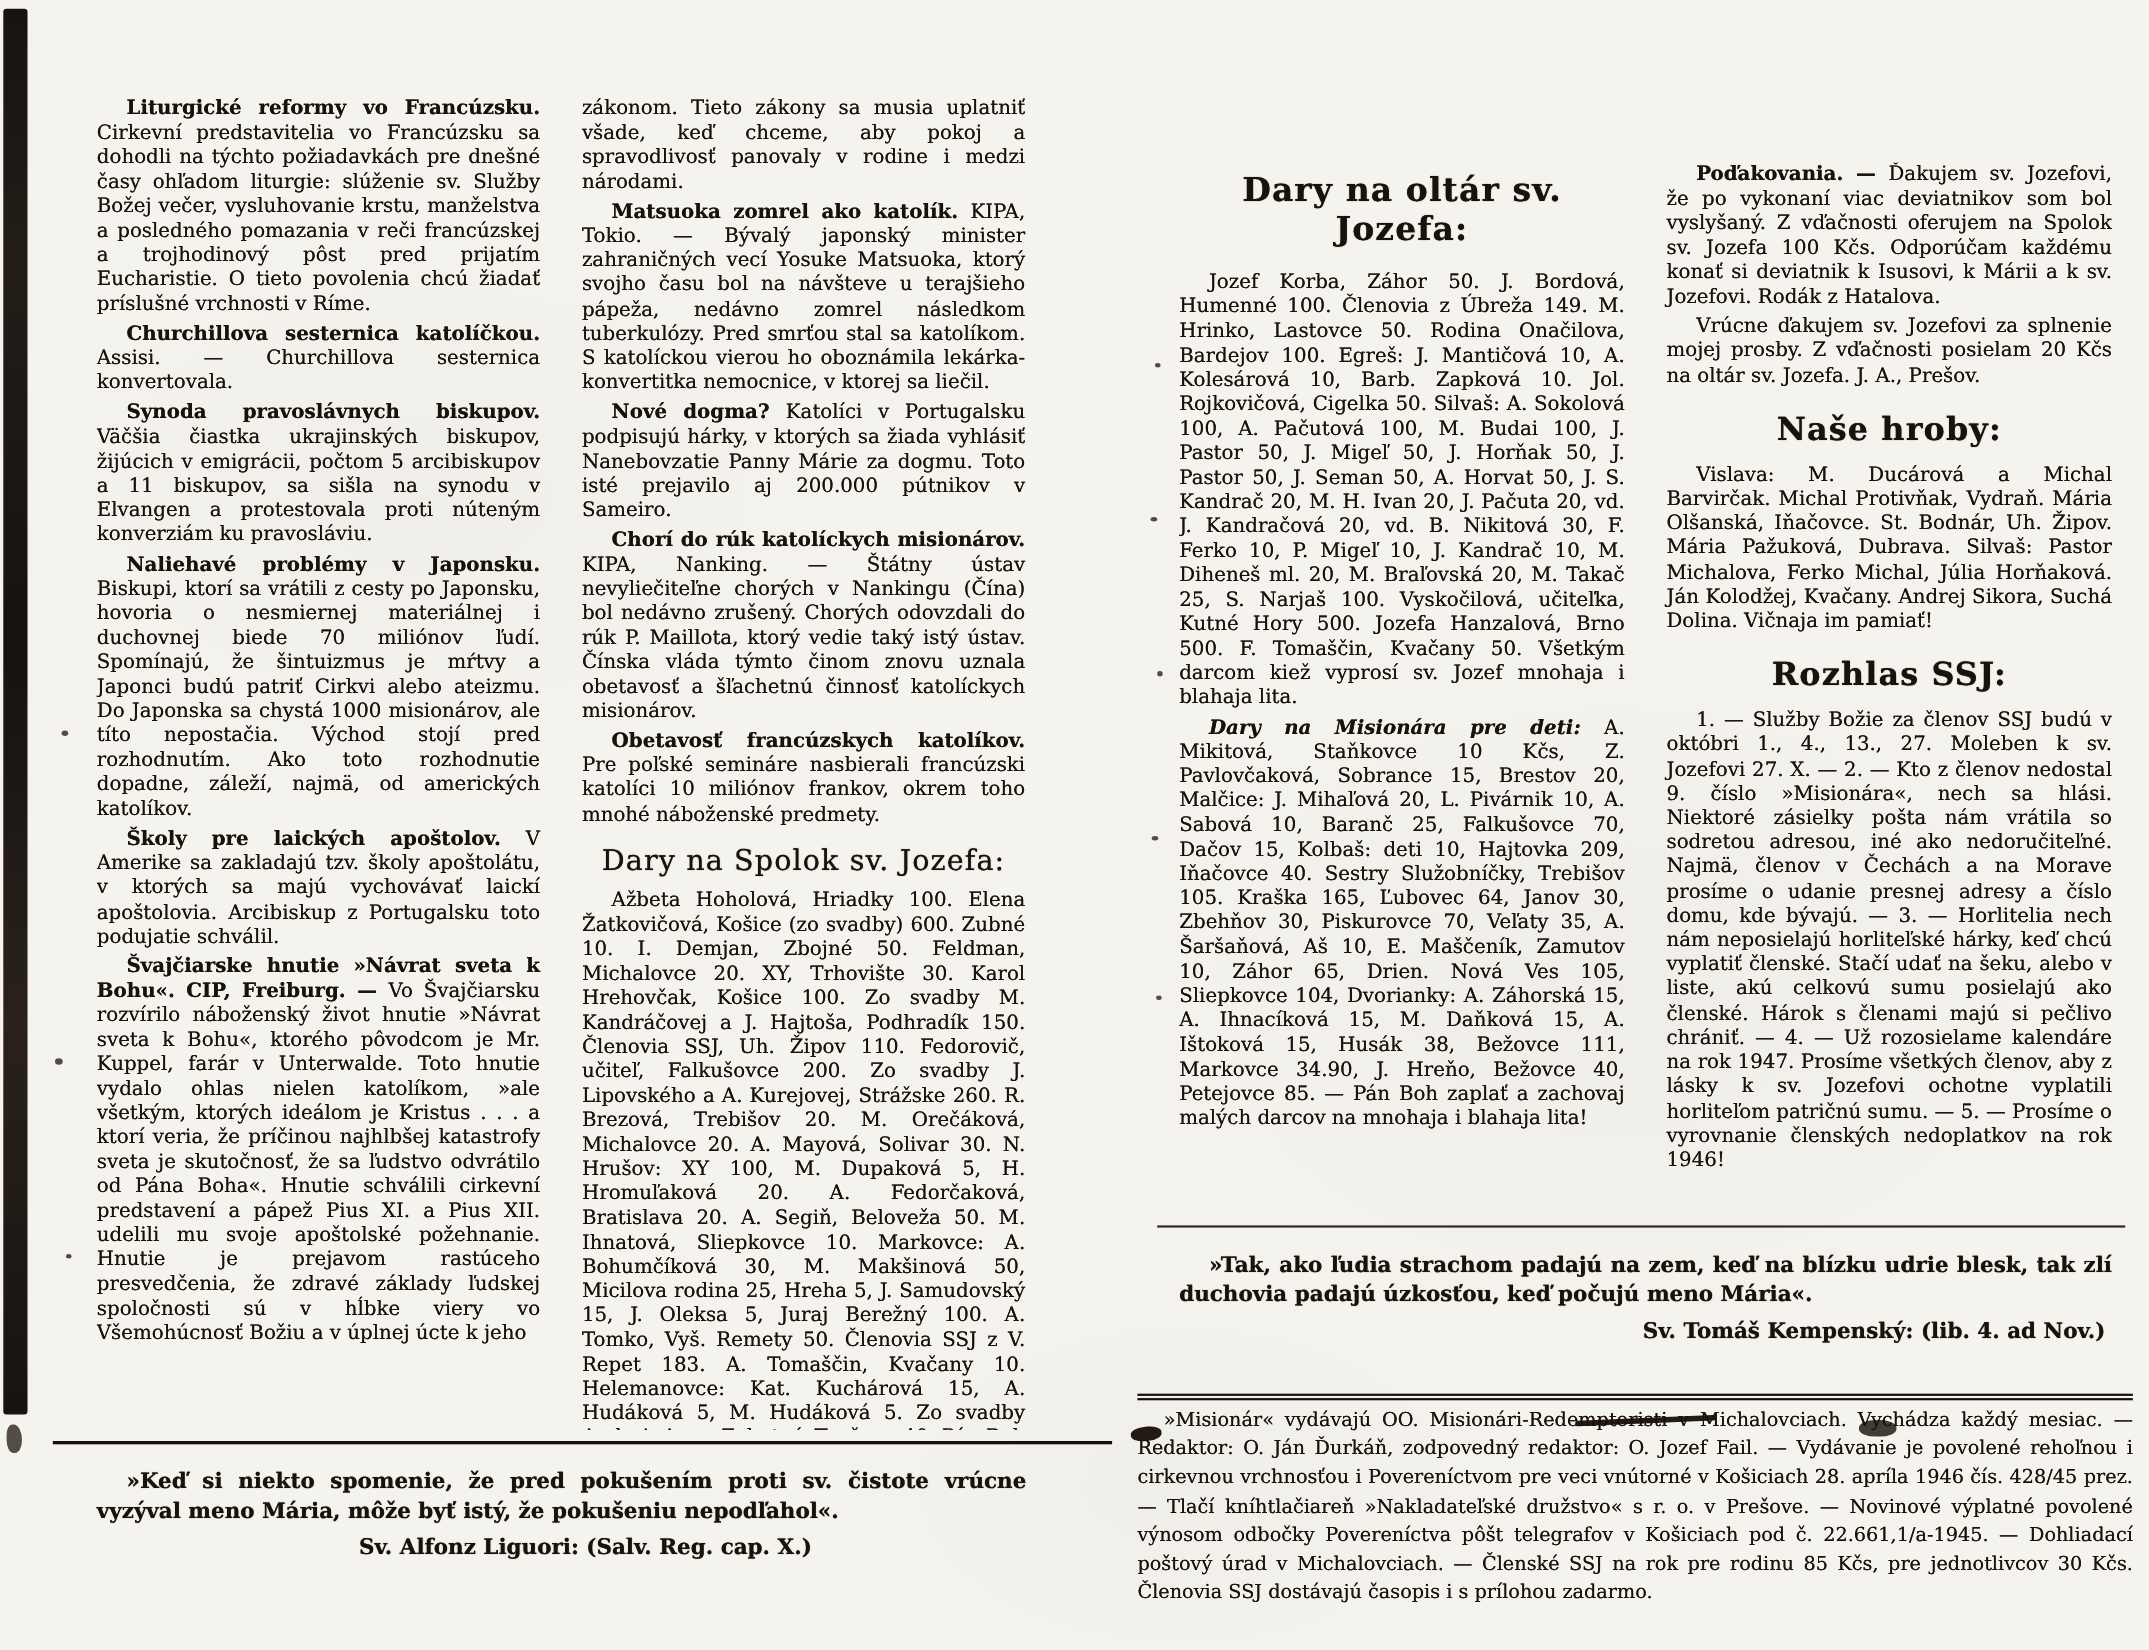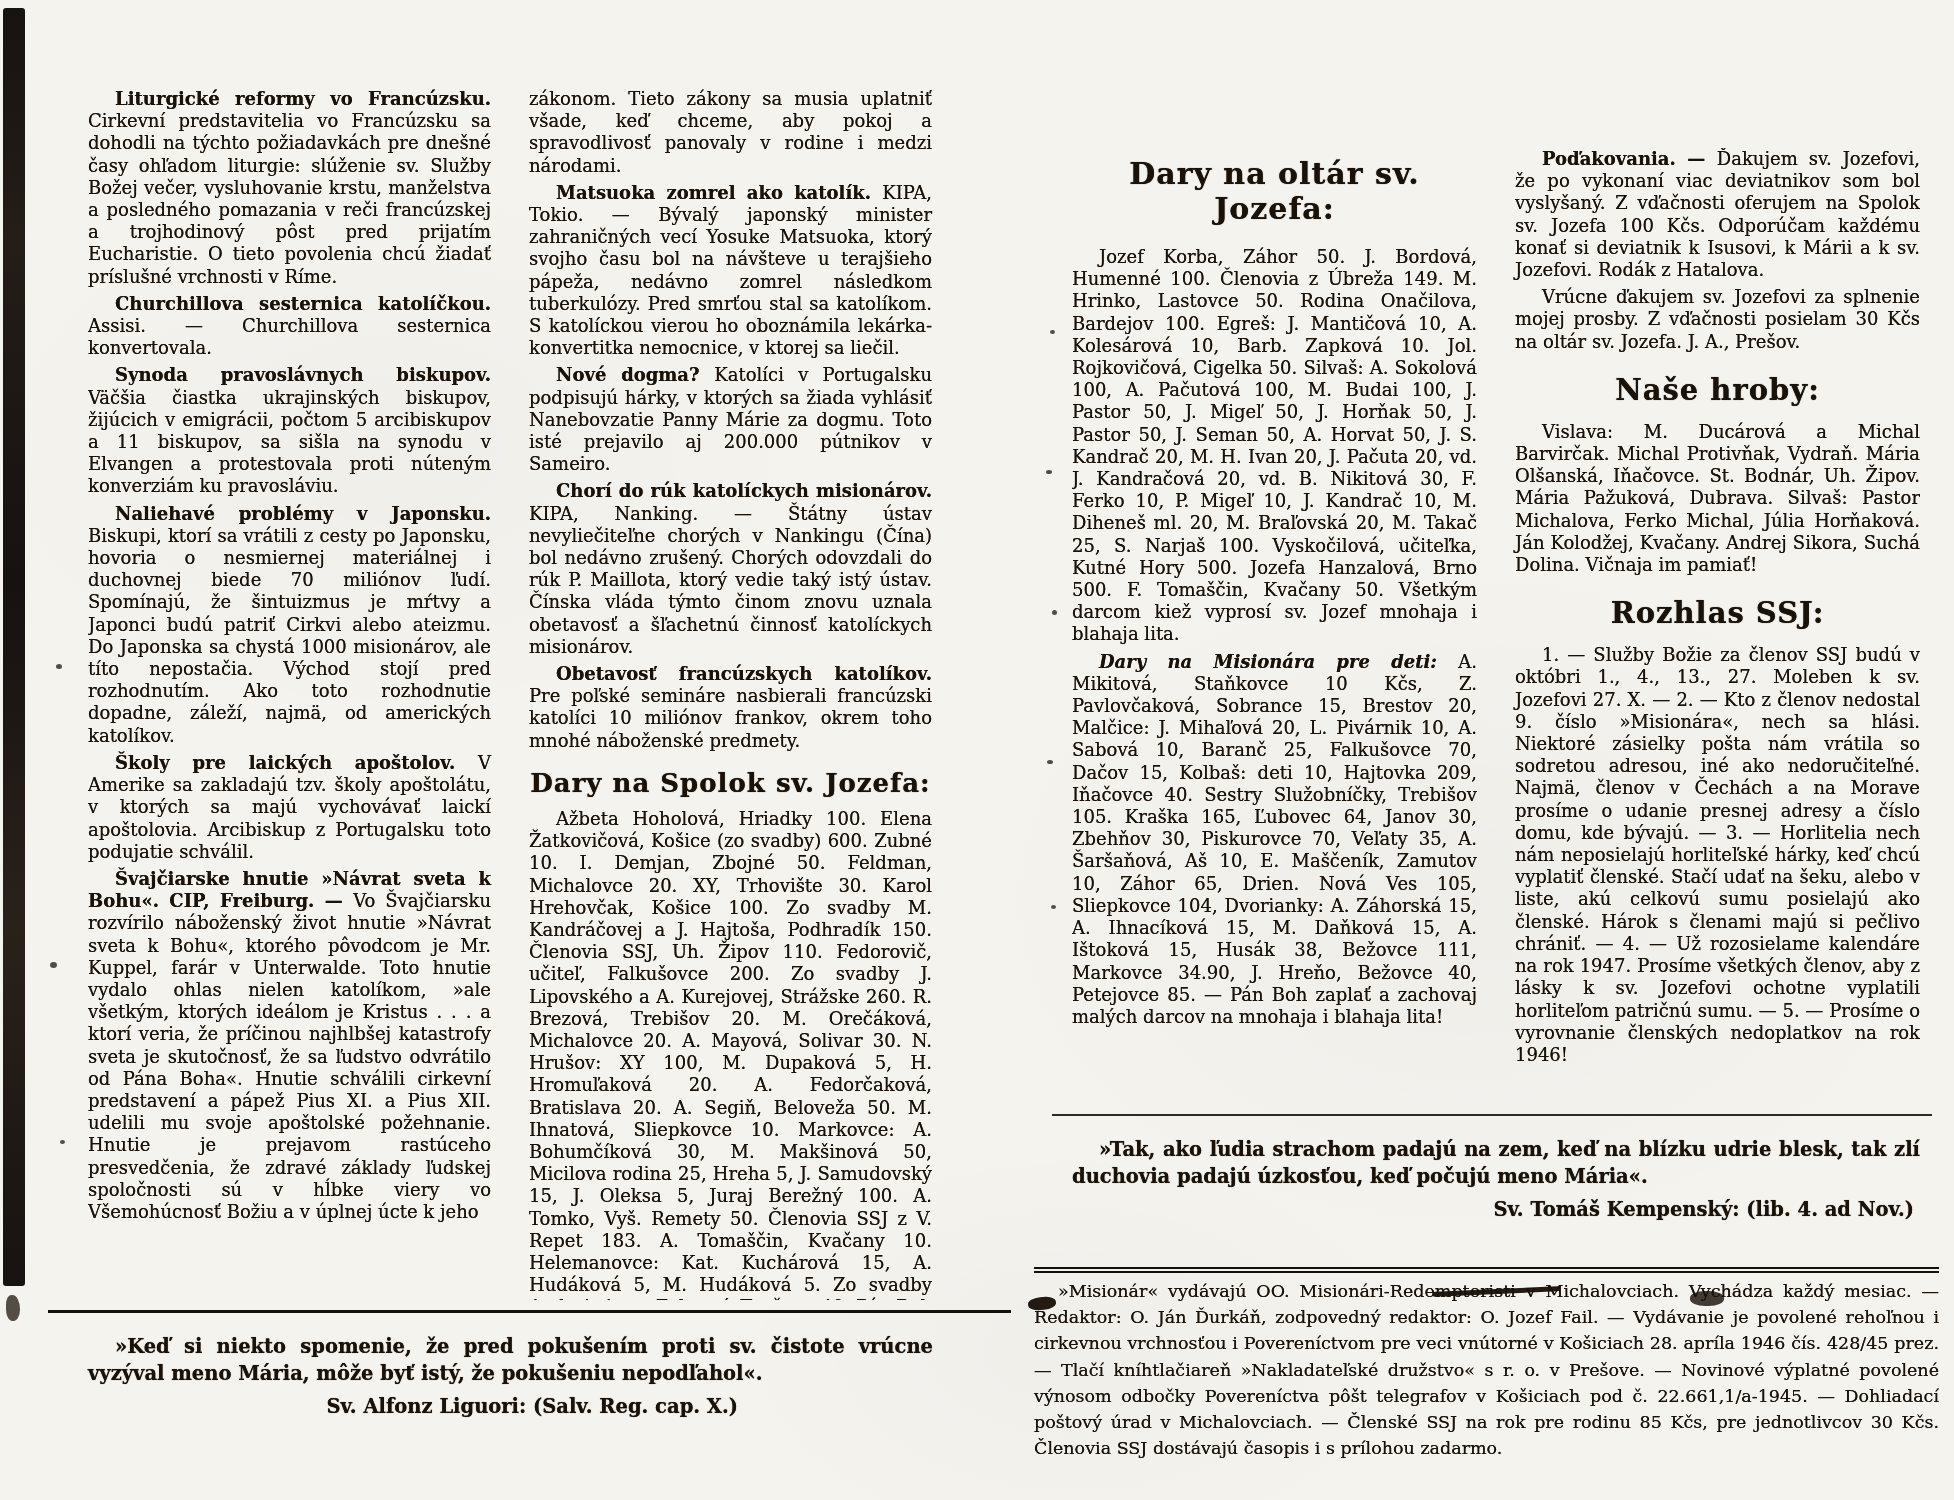--- a/index.html
+++ b/index.html
@@ -33,21 +33,21 @@
     text-shadow:0 0 0.6px rgba(24,18,9,0.85);
   }
   .cont{text-indent:0;}
   .lead{font-weight:bold;}
   .lead::after{content:" ";}
   .lead-italic{font-weight:bold;font-style:italic;}
   .lead-italic::after{content:" ";}
 
   .h-small{
     margin:16px 0 10px;text-align:center;
-    font-size:26px;font-weight:bold;letter-spacing:1px;
+    font-size:26px;font-weight:normal;letter-spacing:1px;
     text-shadow:0 0 0.8px rgba(24,18,9,0.9);
   }
   .h-big{
     margin:6px 0 18px;text-align:center;
     font-size:30px;font-weight:bold;letter-spacing:1px;
     text-shadow:0 0 0.8px rgba(24,18,9,0.9);
   }
   .h-mid{
     margin:20px 0 14px;text-align:center;
     font-size:29px;font-weight:bold;letter-spacing:1px;
@@ -153,21 +153,21 @@
   <div class="cols">
 
     <div class="col">
       <h2 class="h-big">Dary na oltár sv. Jozefa:</h2>
       <p class="para"><span>Jozef Korba, Záhor 50. J. Bordová, Humenné 100. Členovia z Úbreža 149. M. Hrinko, Lastovce 50. Rodina Onačilova, Bardejov 100. Egreš: J. Mantičová 10, A. Kolesárová 10, Barb. Zapková 10. Jol. Rojkovičová, Cigelka 50. Silvaš: A. Sokolová 100, A. Pačutová 100, M. Budai 100, J. Pastor 50, J. Migeľ 50, J. Horňak 50, J. Pastor 50, J. Seman 50, A. Horvat 50, J. S. Kandrač 20, M. H. Ivan 20, J. Pačuta 20, vd. J. Kandračová 20, vd. B. Nikitová 30, F. Ferko 10, P. Migeľ 10, J. Kandrač 10, M. Diheneš ml. 20, M. Braľovská 20, M. Takač 25, S. Narjaš 100. Vyskočilová, učiteľka, Kutné Hory 500. Jozefa Hanzalová, Brno 500. F. Tomaščin, Kvačany 50. Všetkým darcom kiež vyprosí sv. Jozef mnohaja i blahaja lita.</span></p>
       <p class="para"><i class="lead-italic">Dary na Misionára pre deti:</i><span>A. Mikitová, Staňkovce 10 Kčs, Z. Pavlovčaková, Sobrance 15, Brestov 20, Malčice: J. Mihaľová 20, L. Pivárnik 10, A. Sabová 10, Baranč 25, Falkušovce 70, Dačov 15, Kolbaš: deti 10, Hajtovka 209, Iňačovce 40. Sestry Služobníčky, Trebišov 105. Kraška 165, Ľubovec 64, Janov 30, Zbehňov 30, Piskurovce 70, Veľaty 35, A. Šaršaňová, Aš 10, E. Maščeník, Zamutov 10, Záhor 65, Drien. Nová Ves 105, Sliepkovce 104, Dvorianky: A. Záhorská 15, A. Ihnacíková 15, M. Daňková 15, A. Ištoková 15, Husák 38, Bežovce 111, Markovce 34.90, J. Hreňo, Bežovce 40, Petejovce 85. — Pán Boh zaplať a zachovaj malých darcov na mnohaja i blahaja lita!</span></p>
     </div>
 
     <div class="col">
       <p class="para col2-start"><b class="lead">Poďakovania. —</b><span>Ďakujem sv. Jozefovi, že po vykonaní viac deviatnikov som bol vyslyšaný. Z vďačnosti oferujem na Spolok sv. Jozefa 100 Kčs. Odporúčam každému konať si deviatnik k Isusovi, k Márii a k sv. Jozefovi. Rodák z Hatalova.</span></p>
-      <p class="para"><span>Vrúcne ďakujem sv. Jozefovi za splnenie mojej prosby. Z vďačnosti posielam 30 Kčs na oltár sv. Jozefa. J. A., Prešov.</span></p>
+      <p class="para"><span>Vrúcne ďakujem sv. Jozefovi za splnenie mojej prosby. Z vďačnosti posielam 20 Kčs na oltár sv. Jozefa. J. A., Prešov.</span></p>
       <h2 class="h-mid">Naše hroby:</h2>
       <p class="para"><span>Vislava: M. Ducárová a Michal Barvirčak. Michal Protivňak, Vydraň. Mária Olšanská, Iňačovce. St. Bodnár, Uh. Žipov. Mária Pažuková, Dubrava. Silvaš: Pastor Michalova, Ferko Michal, Júlia Horňaková. Ján Kolodžej, Kvačany. Andrej Sikora, Suchá Dolina. Vičnaja im pamiať!</span></p>
       <h2 class="h-mid">Rozhlas SSJ:</h2>
       <p class="para"><span>1. — Služby Božie za členov SSJ budú v októbri 1., 4., 13., 27. Moleben k sv. Jozefovi 27. X. — 2. — Kto z členov nedostal 9. číslo »Misionára«, nech sa hlási. Niektoré zásielky pošta nám vrátila so sodretou adresou, iné ako nedoručiteľné. Najmä, členov v Čechách a na Morave prosíme o udanie presnej adresy a číslo domu, kde bývajú. — 3. — Horlitelia nech nám neposielajú horliteľské hárky, keď chcú vyplatiť členské. Stačí udať na šeku, alebo v liste, akú celkovú sumu posielajú ako členské. Hárok s členami majú si pečlivo chrániť. — 4. — Už rozosielame kalendáre na rok 1947. Prosíme všetkých členov, aby z lásky k sv. Jozefovi ochotne vyplatili horliteľom patričnú sumu. — 5. — Prosíme o vyrovnanie členských nedoplatkov na rok 1946!</span></p>
     </div>
 
   </div>
 
   <hr class="rule-right">
   <p class="quote"><span>»Tak, ako ľudia strachom padajú na zem, keď na blízku udrie blesk, tak zlí duchovia padajú úzkosťou, keď počujú meno Mária«.</span></p>

